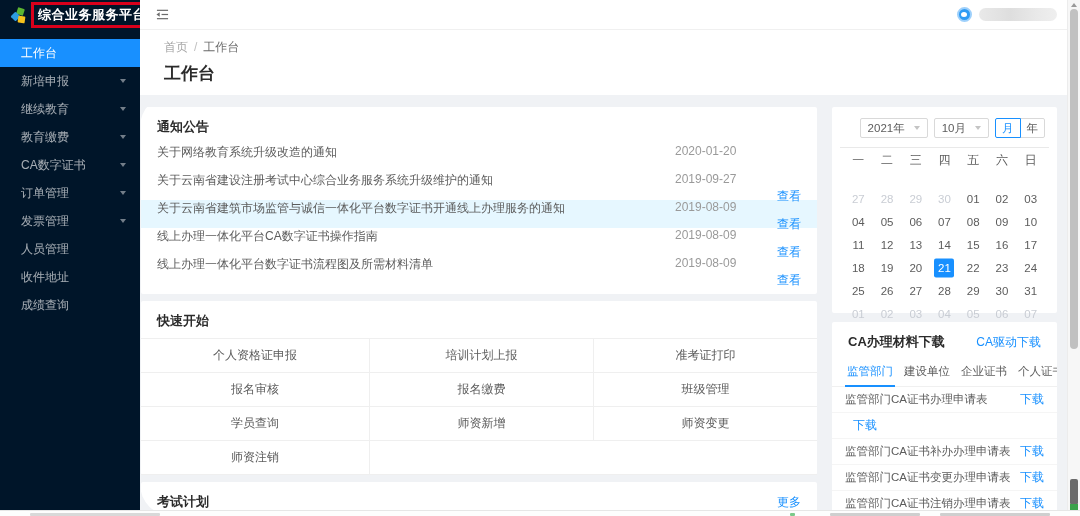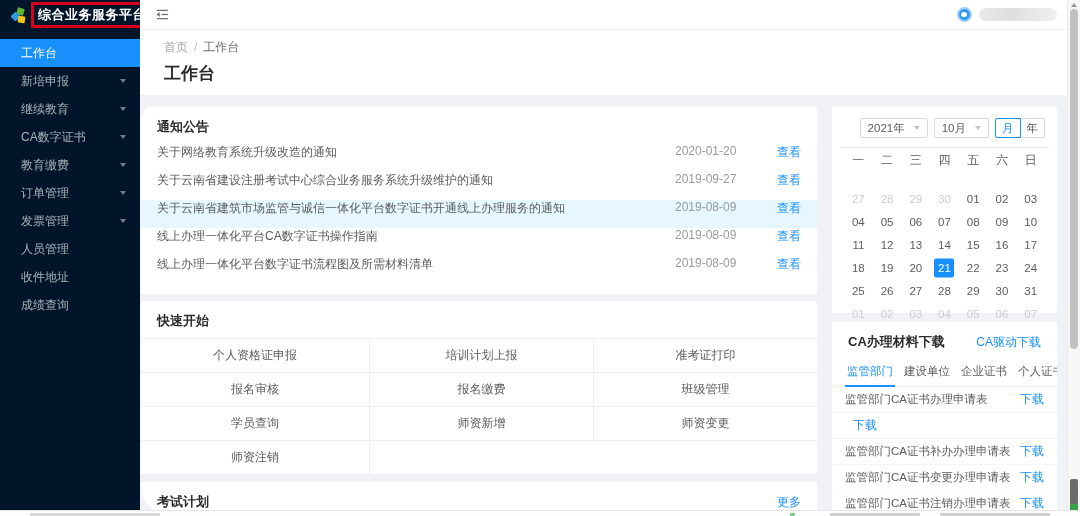--- a/index.html
+++ b/index.html
@@ -50,21 +50,21 @@
   .card-header { display:flex; justify-content:space-between; align-items:center;
     padding:11px 16px 8px; font-size:13px; font-weight:bold; color:#2b2b2b; }
   .link { color:#1890ff; font-size:12px; font-weight:normal; cursor:pointer; }
 
   
   .card-notices { margin-bottom:7px; padding-bottom:10px; }
   .notice-row { display:flex; align-items:flex-start; height:28px; padding:0 16px; font-size:12px; color:#5c5c5c; }
   .notice-row.hl { background:#e6f7ff; }
   .notice-title { flex:1; overflow:hidden; white-space:nowrap; text-overflow:ellipsis; cursor:default; }
   .notice-date { width:72px; color:#9a9a9a; margin-left:12px; }
-  .notice-view { margin-left:28px; width:26px; text-align:right; }
+  .notice-view { margin-left:28px; width:26px; text-align:right;margin-top:44px; }
 
   
   .card-qs { margin-bottom:7px; }
   .qs-grid { display:grid; grid-template-columns:229px 224px 1fr; border-top:1px solid #efefef; }
   .qs-cell { height:34px; display:flex; align-items:center; justify-content:center; font-size:12px;
     color:#5c5c5c; border-bottom:1px solid #efefef; border-right:1px solid #efefef; cursor:pointer; }
   .qs-cell.nbr { border-right:none; }
   .qs-cell.empty { grid-column:2 / 4; border-right:none; cursor:default; }
 
   
@@ -142,25 +142,25 @@
       </div>
       <div class="menu-item">
         <span>新培申报</span>
         <span class="caret"></span>
       </div>
       <div class="menu-item">
         <span>继续教育</span>
         <span class="caret"></span>
       </div>
       <div class="menu-item">
+        <span>教育缴费</span>
+        <span class="caret"></span>
+      </div>
+      <div class="menu-item">
         <span>CA数字证书</span>
-        <span class="caret"></span>
-      </div>
-      <div class="menu-item">
-        <span>教育缴费</span>
         <span class="caret"></span>
       </div>
       <div class="menu-item">
         <span>订单管理</span>
         <span class="caret"></span>
       </div>
       <div class="menu-item">
         <span>发票管理</span>
         <span class="caret"></span>
       </div>

